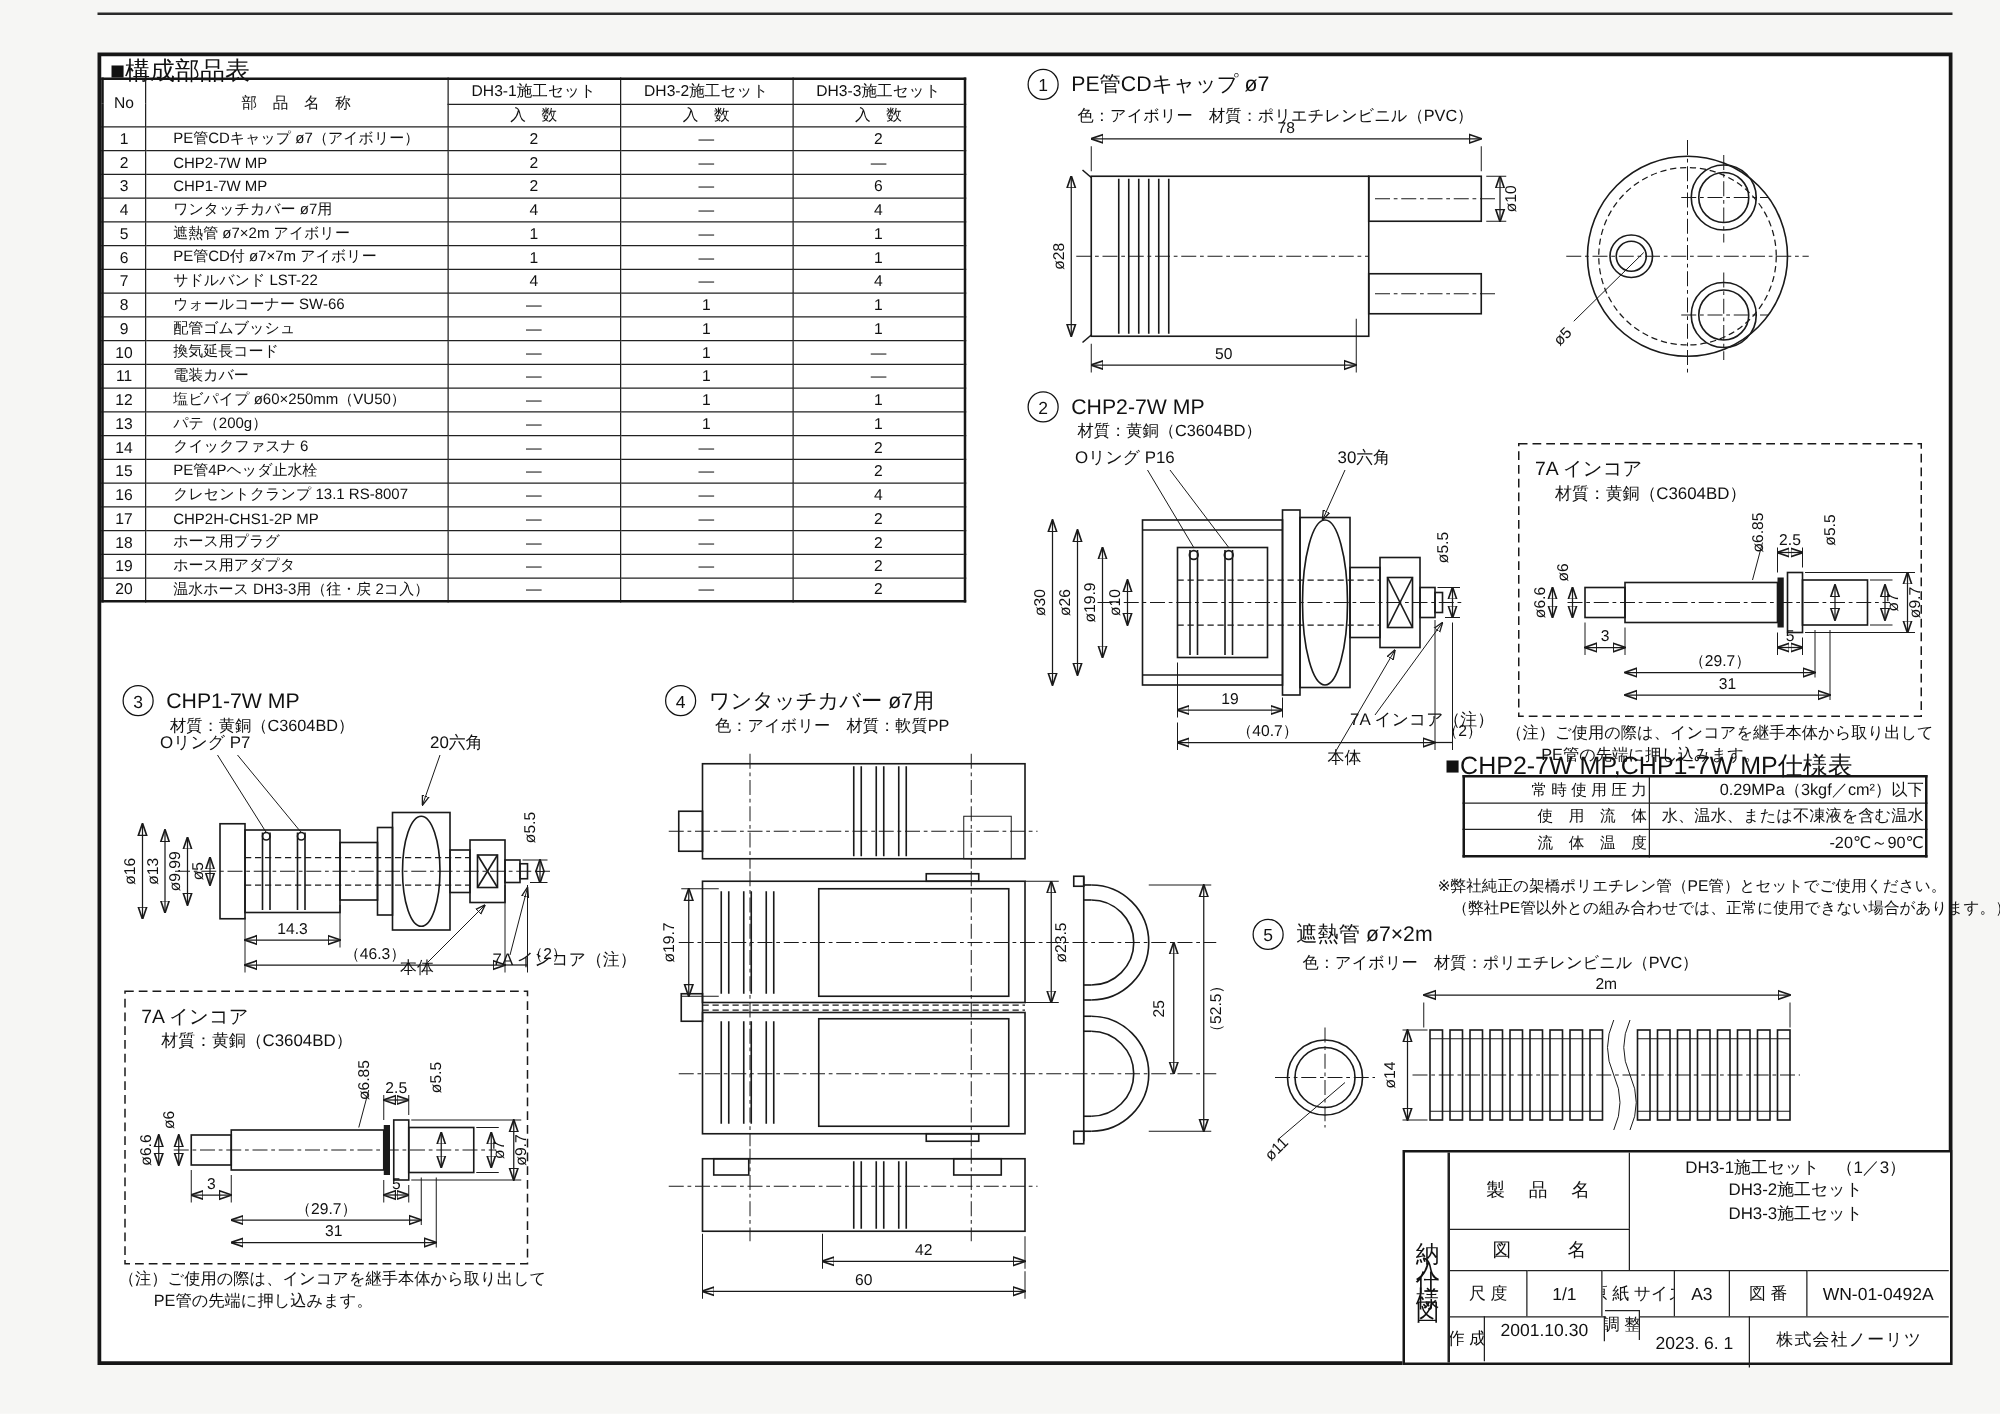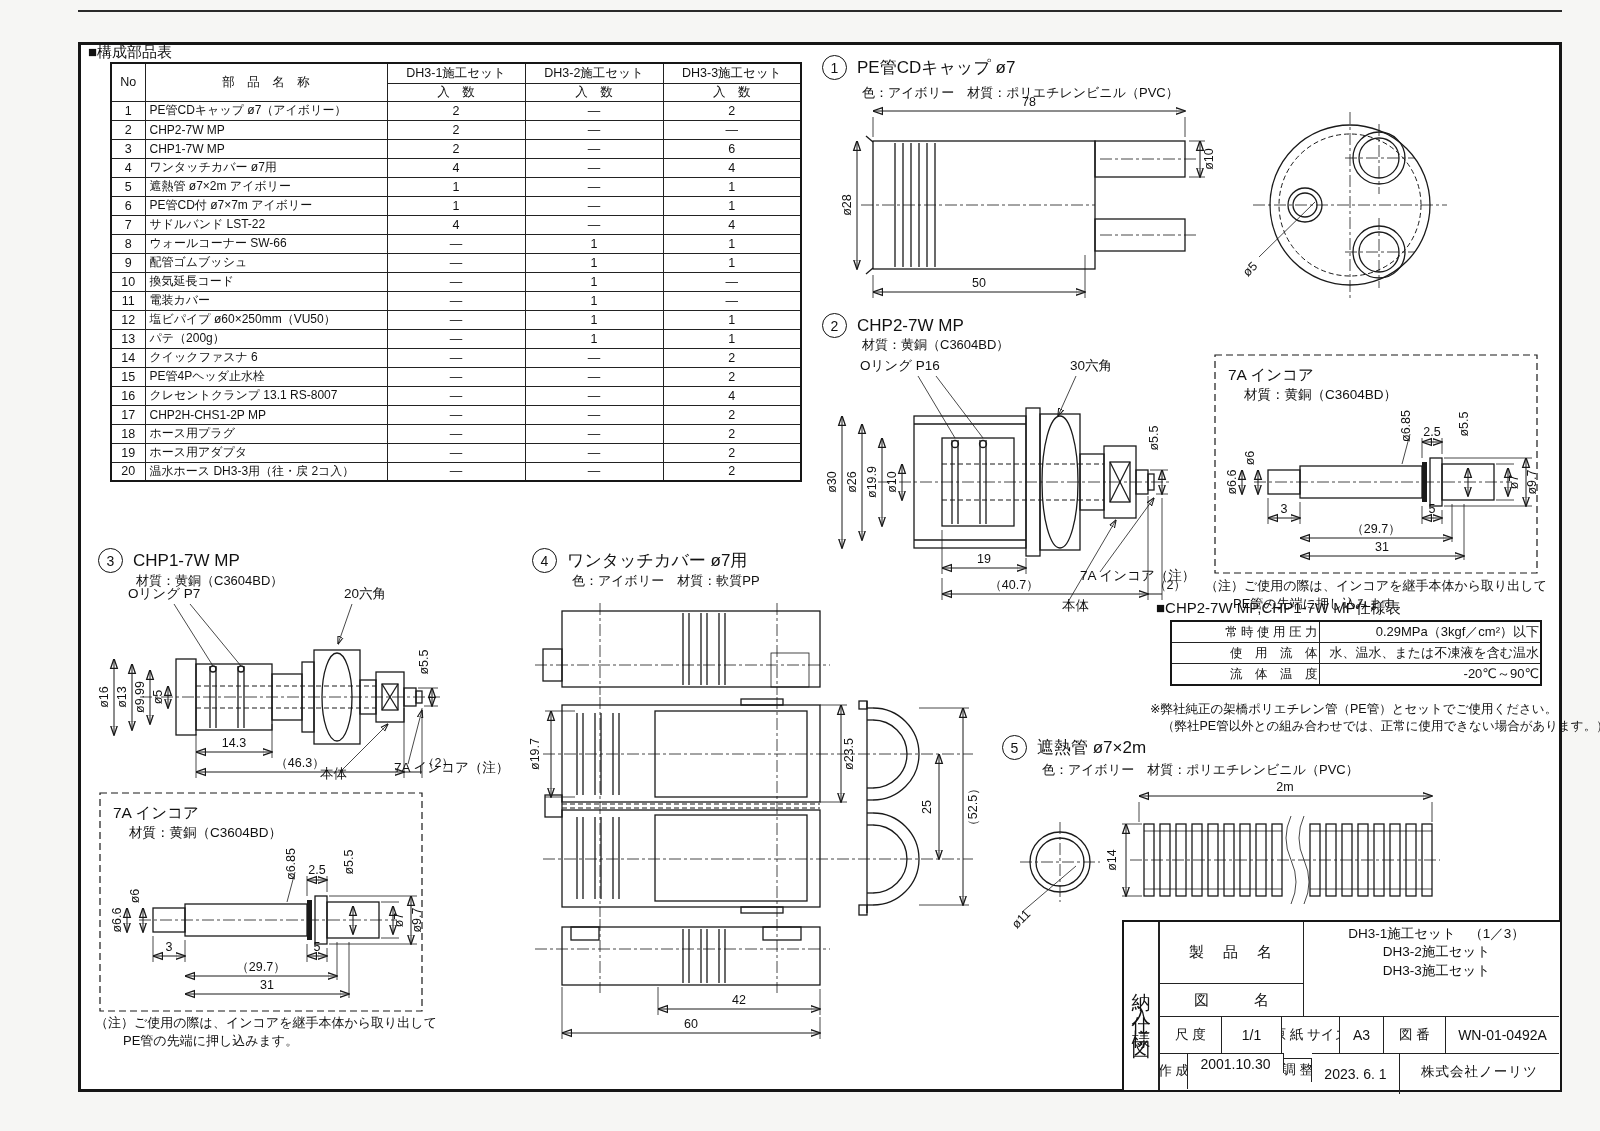--- a/index.html
+++ b/index.html
@@ -7,29 +7,29 @@
        font-family:"Liberation Sans","DejaVu Sans",sans-serif;color:#111;overflow:hidden}
   .topline{position:absolute;left:78px;top:10px;width:1484px;height:2px;background:#2a2a2a}
   .frame{position:absolute;left:78px;top:42px;width:1484px;height:1050px;border:3px solid #161616;background:#fff;box-sizing:border-box}
 
   
   .fighead{position:absolute;display:flex;align-items:center;gap:10px;font-size:17px;white-space:nowrap}
   .fignum{width:23px;height:23px;border:1.6px solid #111;border-radius:50%;display:flex;align-items:center;
           justify-content:center;font-size:14px;flex:0 0 auto}
   .figsub{position:absolute;font-size:13px;white-space:nowrap}
   .note{position:absolute;font-size:13px;white-space:nowrap}
-  .sectitle{position:absolute;font-size:15px;white-space:nowrap}
+  .sectitle{position:absolute;font-size:20px;white-space:nowrap}
 
   
-  table.parts{position:absolute;left:110px;top:62px;border-collapse:collapse;table-layout:fixed;width:690px;font-size:12.5px}
+  table.parts{position:absolute;left:81px;top:62px;border-collapse:collapse;table-layout:fixed;width:690px;font-size:12.5px}
   .parts th,.parts td{border:1.4px solid #222;padding:0 3px;height:19px;text-align:center;font-weight:normal;
                       overflow:hidden;white-space:nowrap;box-sizing:border-box}
   .parts thead tr:first-child th{height:20px}
   .parts thead tr:last-child th{height:17px}
-  .parts td.nm{text-align:left;font-size:12px;padding-left:4px}
+  .parts td.nm{text-align:left;font-size:12px;padding-left:22px}
   table.parts{border:2px solid #161616}
 
   
   table.spec{position:absolute;left:1170px;top:620px;border-collapse:collapse;table-layout:fixed;width:372px;
              font-size:13px;border:2px solid #161616}
   .spec td{border:1.4px solid #222;height:19px;text-align:right;white-space:nowrap;overflow:hidden;box-sizing:border-box}
   .spec td.sl{width:148px;font-size:12.5px}
 
   
   svg{position:absolute;overflow:visible}
@@ -698,17 +698,17 @@
   <div class="cell br bt" style="left:98px;top:94px;width:60px;height:37px;font-size:14px">1/1</div>
   <div class="cell br bt pre" style="left:158px;top:94px;width:58px;height:37px">原 紙
 サイズ</div>
   <div class="cell br bt" style="left:216px;top:94px;width:44px;height:37px;font-size:14px">A3</div>
   <div class="cell br bt" style="left:260px;top:94px;width:62px;height:37px">図 番</div>
   <div class="cell bt" style="left:322px;top:94px;width:113px;height:37px;font-size:14px">WN-01-0492A</div>
 
   <div class="cell br bt pre" style="left:36px;top:131px;width:28px;height:36px">作
 成</div>
   <div class="cell br bt" style="left:64px;top:131px;width:96px;height:20px;font-size:14px">2001.10.30</div>
-  <div class="cell br bt pre" style="left:160px;top:136px;width:28px;height:24px">調
+  <div class="cell br bt pre" style="left:160px;top:126px;width:28px;height:24px">調
 整</div>
   <div class="cell br bt" style="left:188px;top:131px;width:88px;height:41px;font-size:14px">2023. 6. 1</div>
   <div class="cell bt company" style="left:276px;top:131px;width:159px;height:36px">株式会社ノーリツ</div>
 </div>
 
 </body></html>

